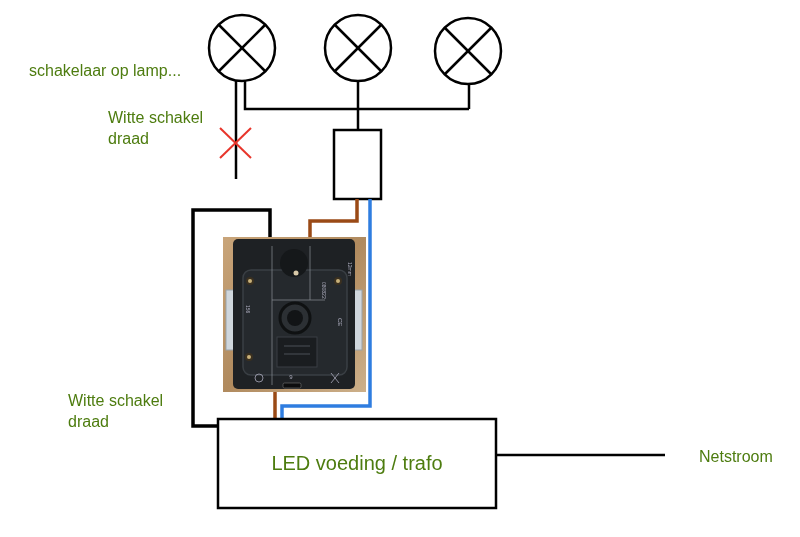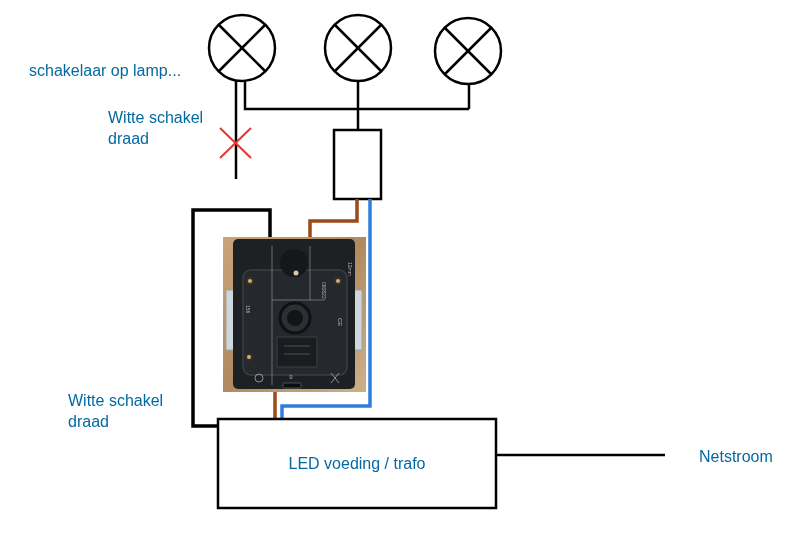--- a/index.html
+++ b/index.html
@@ -1,25 +1,25 @@
 <!DOCTYPE html>
 <html><head>
   <meta charset="utf-8">
   <style>
     html, body { margin: 0; padding: 0; background: #ffffff; }
     body { width: 800px; height: 537px; position: relative; overflow: hidden;
            font-family: "Liberation Sans", "DejaVu Sans", sans-serif; color: #111; }
     #diagram { position: absolute; left: 0; top: 0; width: 800px; height: 537px; }
-    .lbl { position: absolute; font-size: 16px; line-height: 21px; color: #0369a1; white-space: nowrap; }
+    .lbl { position: absolute; font-size: 16px; line-height: 21px; color: #4d7c0f; white-space: nowrap; }
     .lbl-block { white-space: normal; }
     #lbl-lamp { left: 29px; top: 60px; }
     #lbl-white-top { left: 108px; top: 107px; width: 130px; }
     #lbl-white-bottom { left: 68px; top: 390px; width: 130px; }
     #lbl-led { left: 218px; top: 419px; width: 278px; height: 89px; display: flex;
-               align-items: center; justify-content: center; font-size: 16px; }
+               align-items: center; justify-content: center; font-size: 20px; }
     #lbl-net { left: 699px; top: 446px; }
   </style>
 </head>
 <body>
 
 <svg id="diagram" viewBox="0 0 800 537" xmlns="http://www.w3.org/2000/svg">
   <defs>
     <linearGradient id="woodGrad" x1="0" y1="0" x2="1" y2="1">
       <stop offset="0" stop-color="#c9a57a"></stop>
       <stop offset="0.5" stop-color="#b08a5e"></stop>

